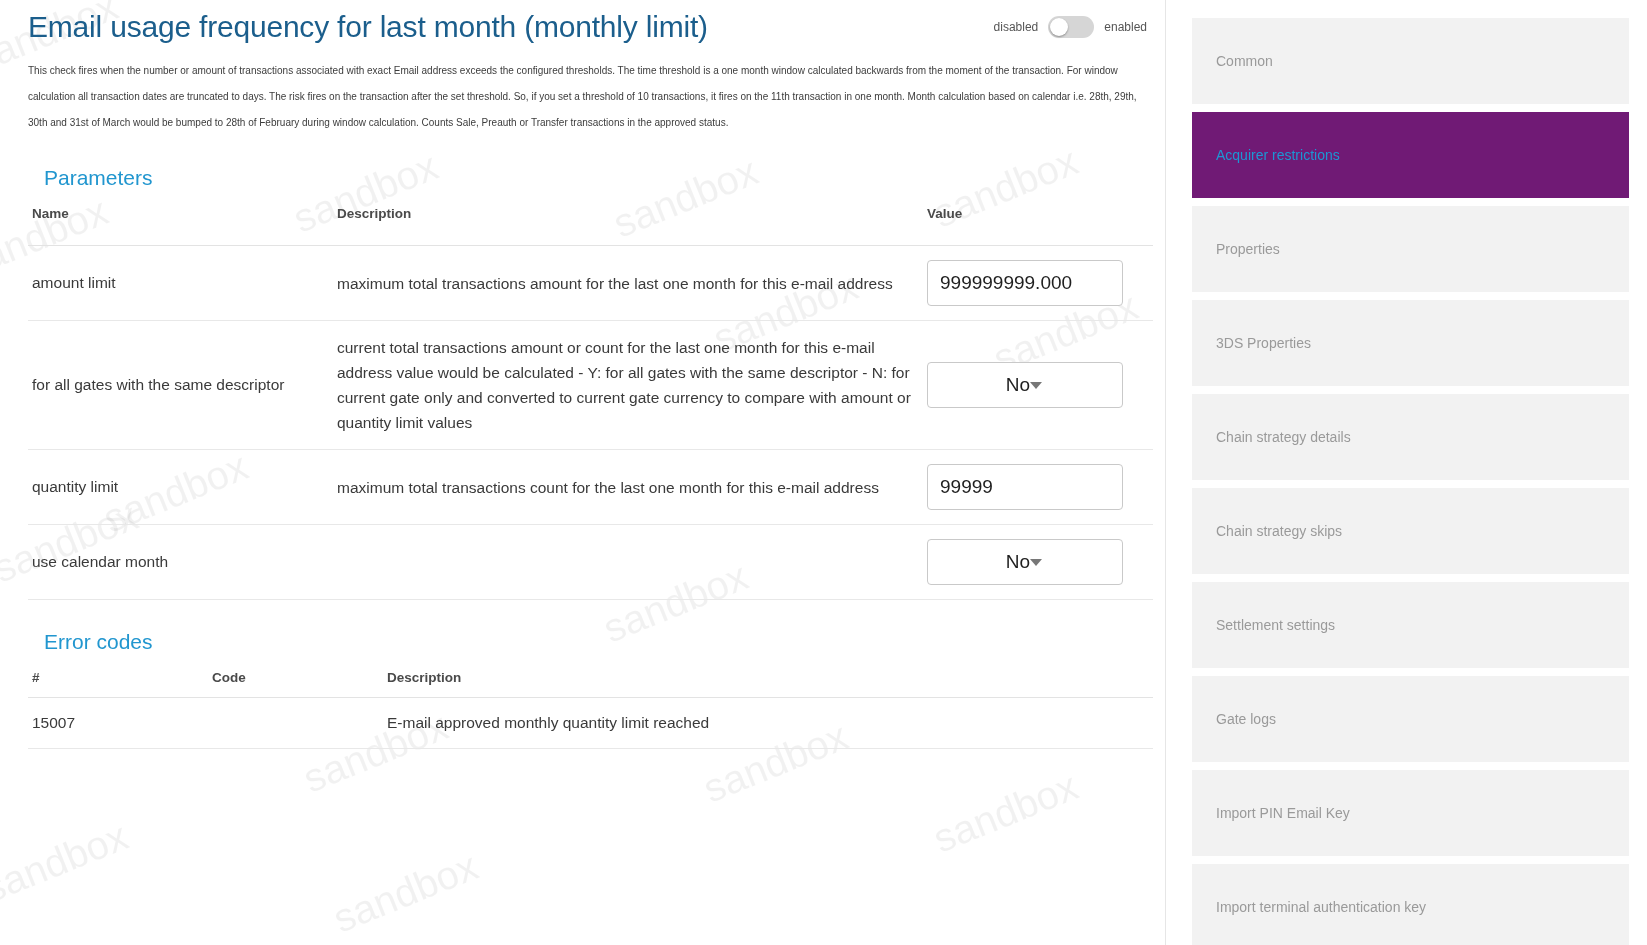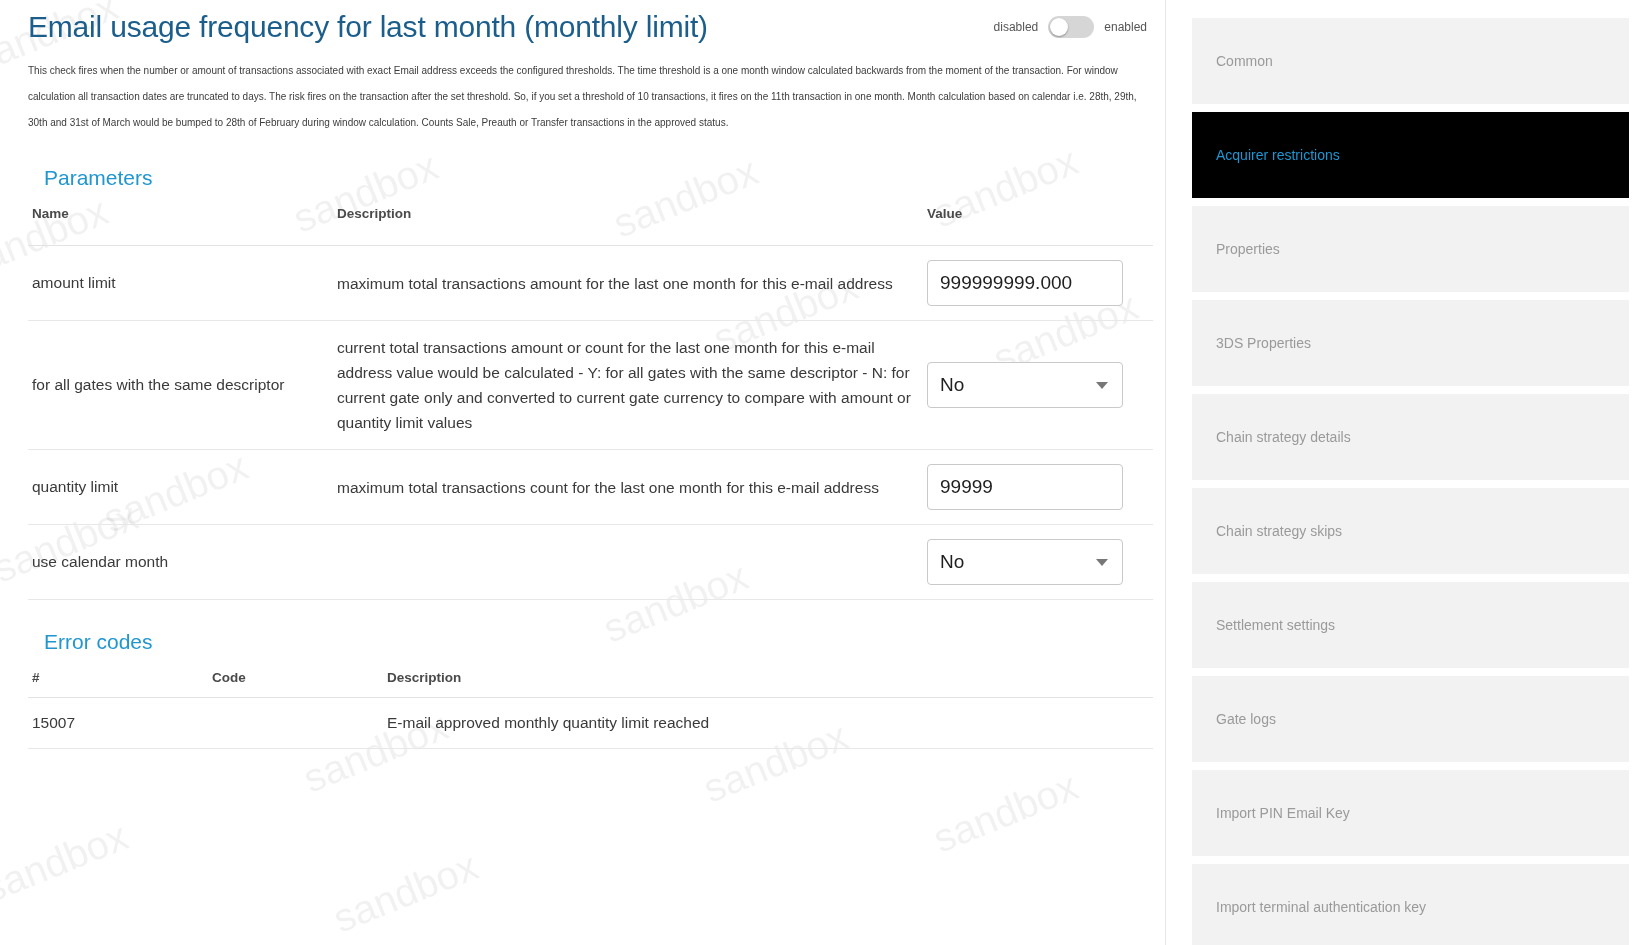--- a/index.html
+++ b/index.html
@@ -153,21 +153,21 @@
     outline: none;
   }
   .select-box {
     width: 196px;
     height: 46px;
     border: 1px solid #c9c9c9;
     border-radius: 4px;
     background: #fff;
     display: flex;
     align-items: center;
-    justify-content: space-between;
+    justify-content: center;
     padding: 0 12px;
     font-size: 19px;
     color: #1f1f1f;
     cursor: pointer;
   }
   .caret {
     width: 0; height: 0;
     border-left: 6px solid transparent;
     border-right: 6px solid transparent;
     border-top: 7px solid #777;
@@ -218,21 +218,21 @@
     display: flex;
     align-items: center;
     padding: 0 24px;
     font-size: 14px;
     color: #9a9a9a;
     cursor: pointer;
     line-height: 27px;
   }
   .side-item.active {
     color: #1c97d4;
-    background: #000000;
+    background: #701a75;
   }
   .side-item.tall { height: 86px; }
   .side-item:first-child { margin-top: 10px; }
 </style>
 </head>
 <body>
 
 <div id="root">
 
   <div class="watermark-layer">

